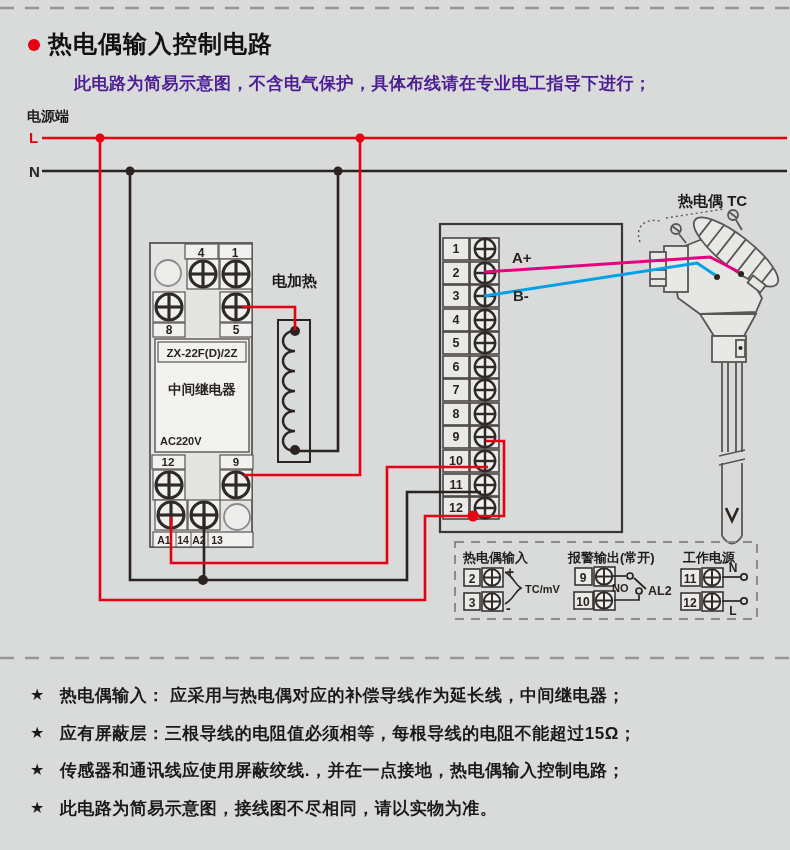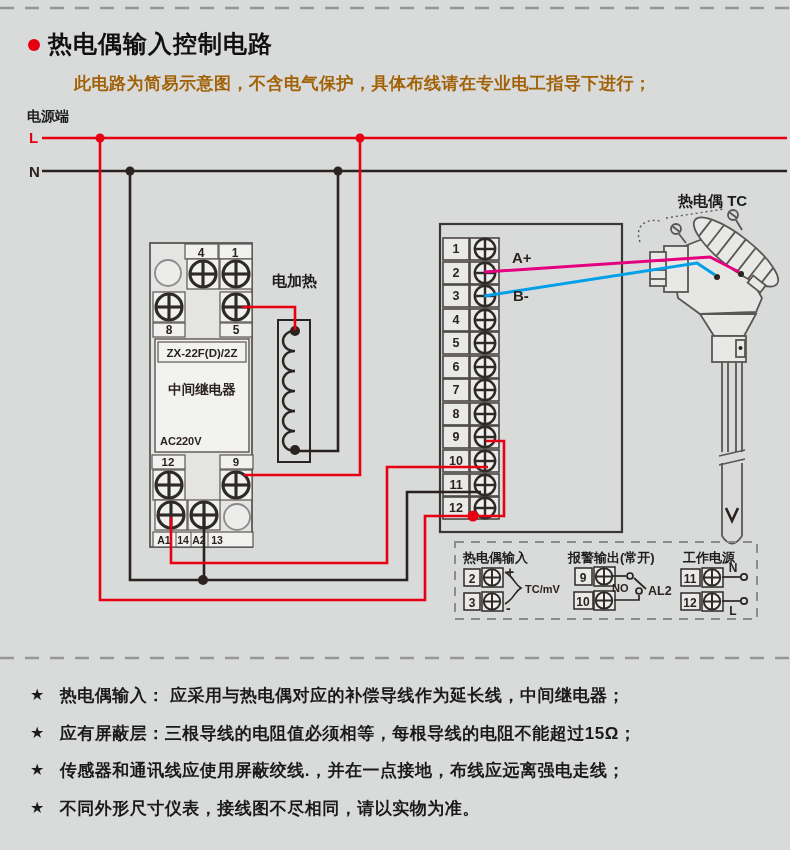--- a/index.html
+++ b/index.html
@@ -14,21 +14,21 @@
   .bullet{
     position:absolute;left:28px;top:39px;width:12px;height:12px;
     border-radius:50%;background:#e60012;
   }
   .title{
     position:absolute;left:48px;top:28px;
     font-size:24px;font-weight:bold;letter-spacing:1px;color:#111;
   }
   .subtitle{
     position:absolute;left:74px;top:72px;
-    font-size:17px;font-weight:600;color:#a16207;letter-spacing:0.5px;
+    font-size:17px;font-weight:600;color:#4c1d95;letter-spacing:0.5px;
   }
   svg{position:absolute;left:0;top:0;}
   .notes{position:absolute;left:0;top:0;width:790px;}
   .note{
     position:absolute;left:30px;display:flex;gap:15px;
     font-size:17px;font-weight:600;color:#1a1a1a;letter-spacing:0.5px;
     white-space:nowrap;
   }
   .note .star{font-size:16px;line-height:21px;}
   .n0{top:684px;} .n1{top:722px;} .n2{top:759px;} .n3{top:797px;}
@@ -323,21 +323,21 @@
     <div class="note n0">
       <span class="star">★</span>
       <span>热电偶输入： 应采用与热电偶对应的补偿导线作为延长线，中间继电器；</span>
     </div>
     <div class="note n1">
       <span class="star">★</span>
       <span>应有屏蔽层：三根导线的电阻值必须相等，每根导线的电阻不能超过15Ω；</span>
     </div>
     <div class="note n2">
       <span class="star">★</span>
-      <span>传感器和通讯线应使用屏蔽绞线.，并在一点接地，布线应远离强电走线；</span>
+      <span>传感器和通讯线应使用屏蔽绞线.，并在一点接地，热电偶输入控制电路；</span>
     </div>
     <div class="note n3">
       <span class="star">★</span>
-      <span>不同外形尺寸仪表，接线图不尽相同，请以实物为准。</span>
+      <span>此电路为简易示意图，接线图不尽相同，请以实物为准。</span>
     </div>
   </div>
 
 </div>
 
 </body></html>

